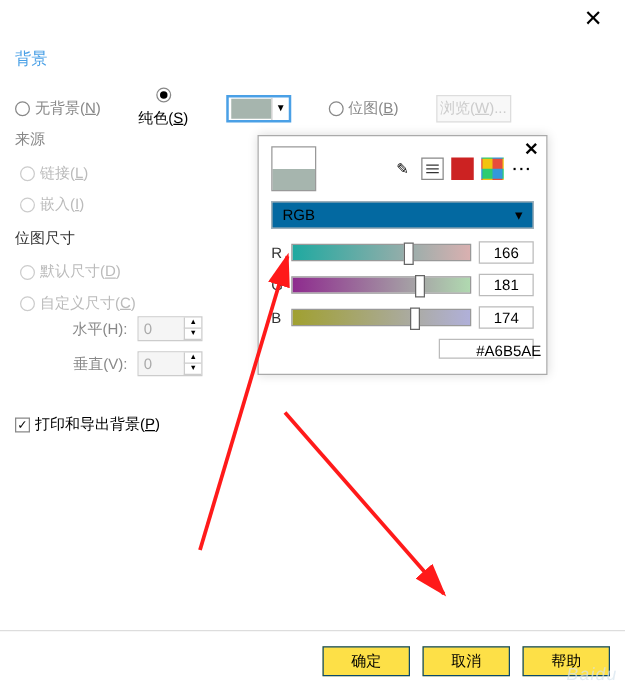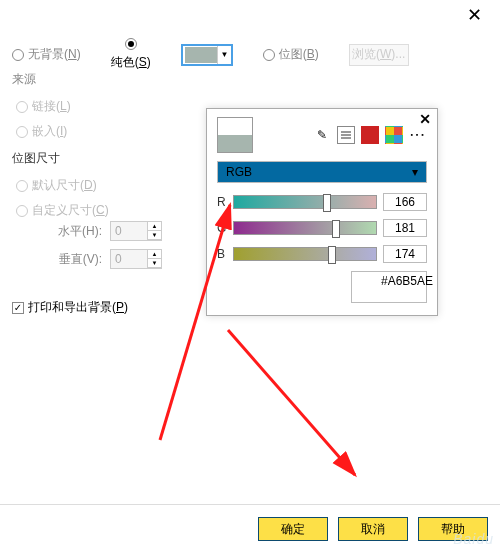--- a/index.html
+++ b/index.html
@@ -47,34 +47,35 @@
 .mode-select { width: 100%; height: 22px; border: 1px solid #bbb; background: #0369a1; display: flex; align-items: center; justify-content: space-between; padding: 0 8px; margin-bottom: 10px; }
 .slider-row { display: flex; align-items: center; gap: 6px; margin-bottom: 8px; }
 .slider-label { width: 10px; color: #333; }
 .slider-track { flex: 1; height: 14px; border: 1px solid #999; position: relative; }
 .slider-r { background: linear-gradient(to right, #1fa9a0, #d9b0b0); }
 .slider-g { background: linear-gradient(to right, #8e2b8e, #b0d9b0); }
 .slider-b { background: linear-gradient(to right, #a0a030, #b0b0d9); }
 .slider-thumb { position: absolute; top: -2px; width: 8px; height: 18px; background: #fff; border: 1px solid #666; }
 .slider-val { width: 44px; height: 18px; border: 1px solid #bbb; text-align: center; line-height: 16px; }
 .hex-row { display: flex; justify-content: flex-end; margin-top: 6px; }
-.hex-box { width: 76px; height: 32px; border: 1px solid #bbb; text-align: center; line-height: 18px; padding-left: 29px; }
+.hex-box { width: 76px; height: 16px; border: 1px solid #bbb; text-align: center; line-height: 18px; padding-left: 29px; }
 
 
 .arrow { position: absolute; pointer-events: none; }
 .watermark { position: absolute; right: 6px; bottom: 6px; color: #d6e4ee; font-size: 14px; font-style: italic; letter-spacing: 1px; opacity: .7; }
 </style>
 </head>
 <body>
 
 <div class="titlebar">
   <span class="close-x">✕</span>
 </div>
 
 <div class="main">
+  <div class="section-title">背景</div>
 
   <div class="row radio-group">
     <div class="radio-item">
       <span class="radio"></span>
       <span><span>无背景(</span><span class="underline">N</span><span>)</span></span>
     </div>
     <div class="radio-item active">
       <span class="radio checked"></span>
       <span><span>纯色(</span><span class="underline">S</span><span>)</span></span>
     </div>

